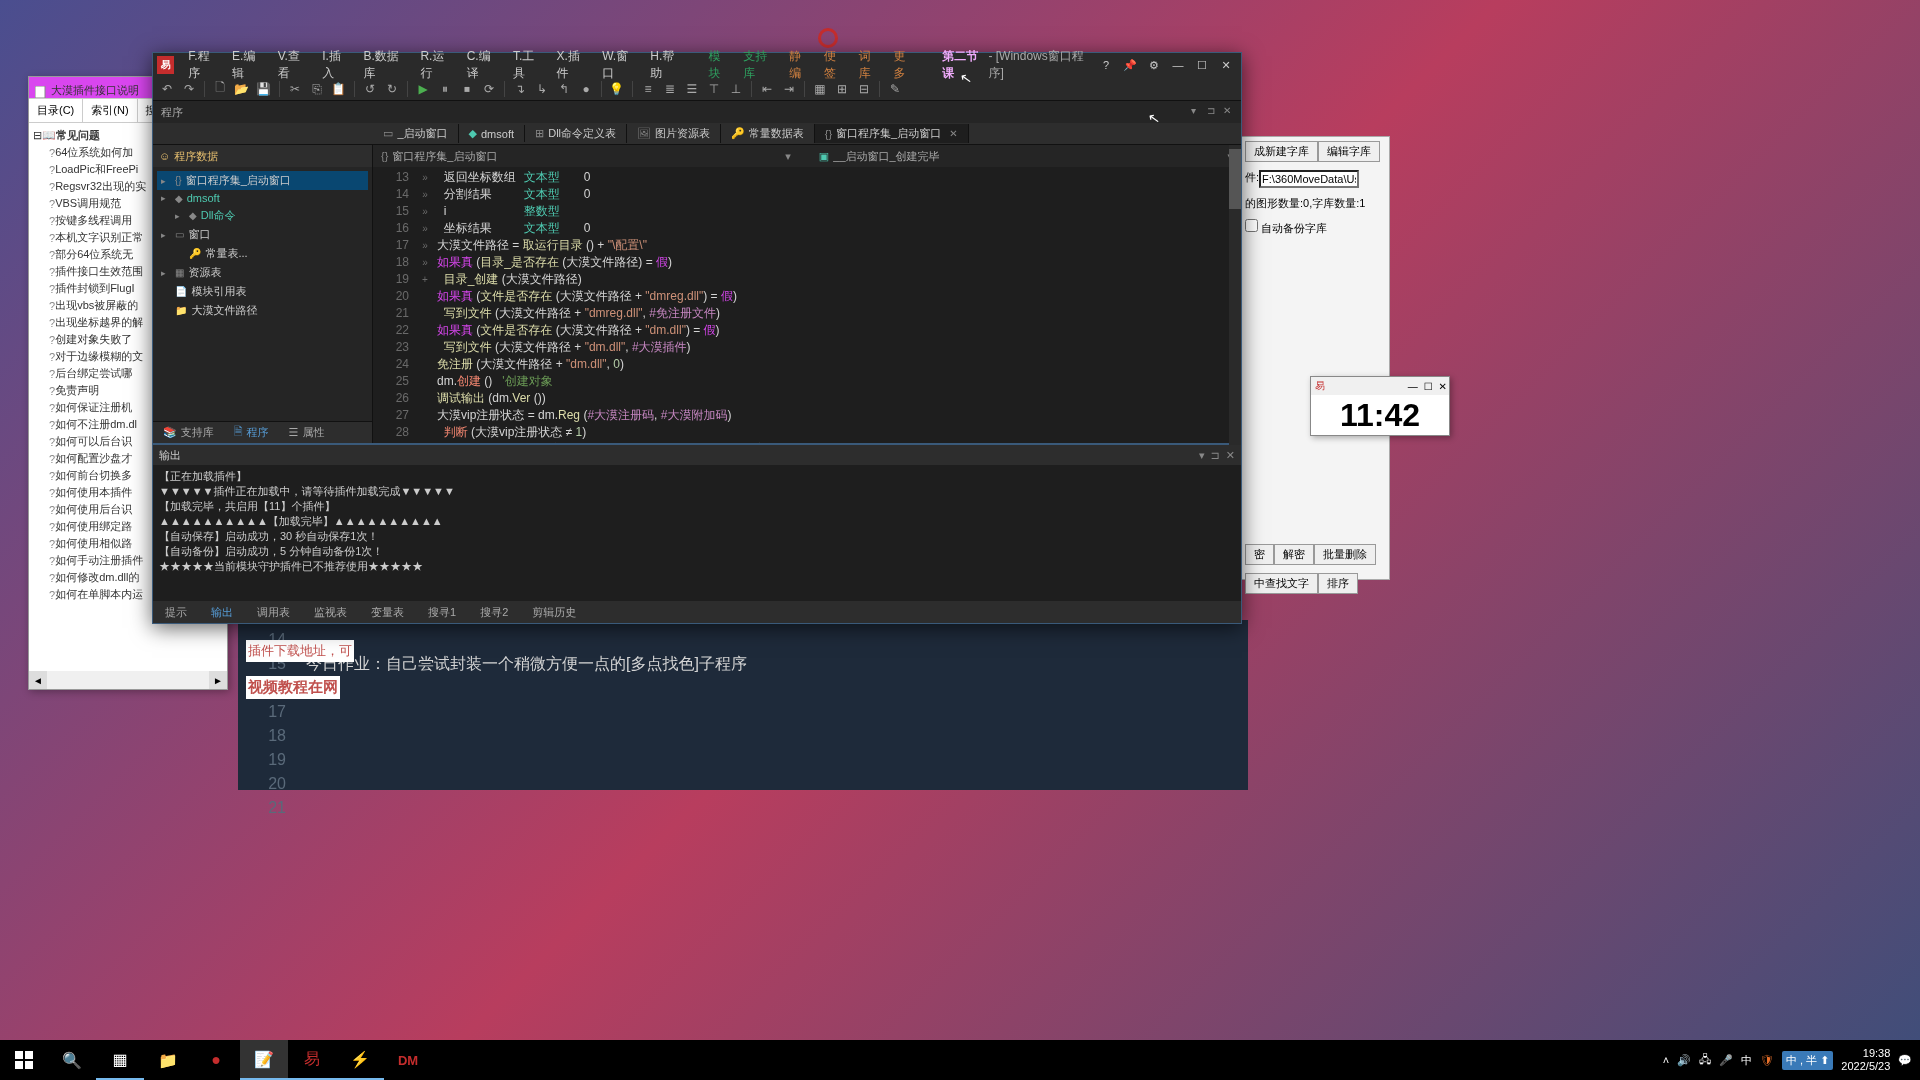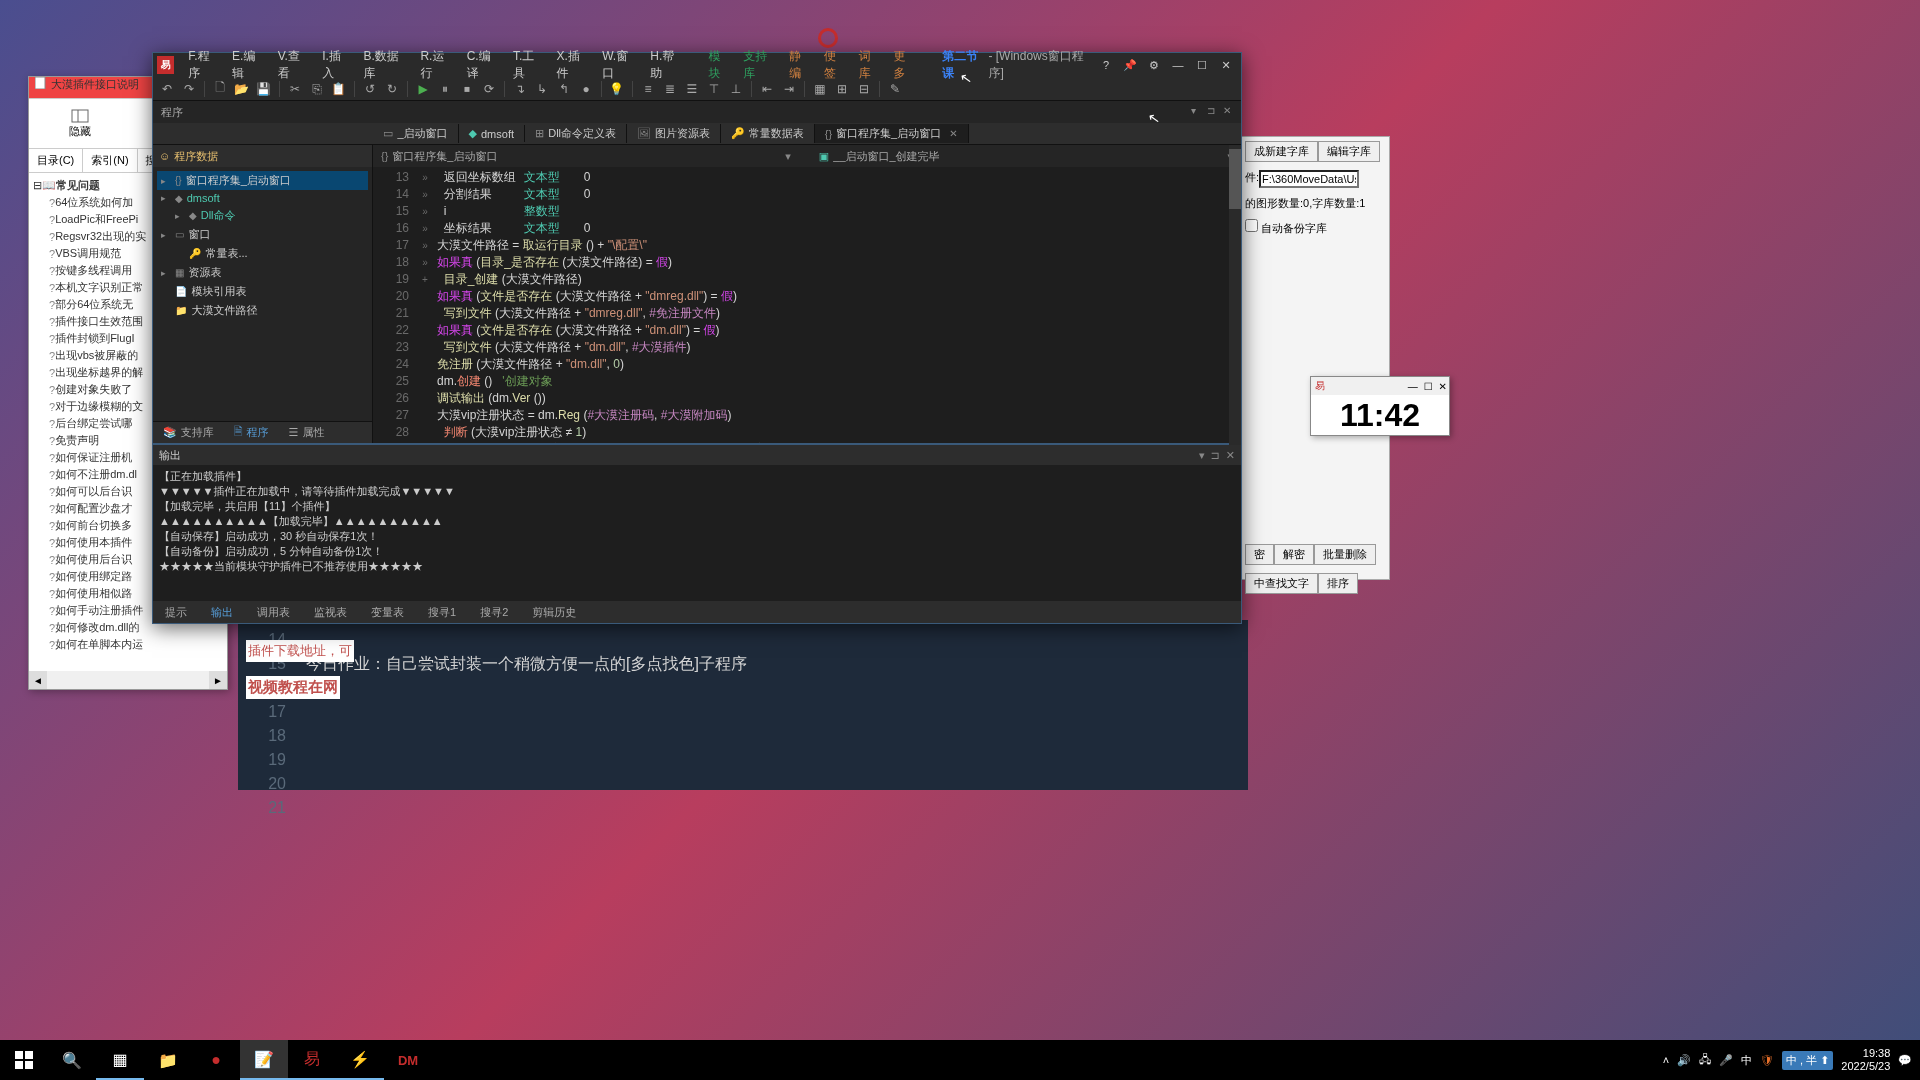--- a/index.html
+++ b/index.html
@@ -1,20 +1,20 @@
 <!DOCTYPE html>
 <html><head>
 <meta charset="utf-8">
 <style>
 *{margin:0;padding:0;box-sizing:border-box;font-family:"Microsoft YaHei",SimSun,sans-serif}
 body{width:1920px;height:1080px;background:linear-gradient(135deg,#4a4e8f 0%,#b83d5e 50%,#3d4e7a 100%);position:relative;overflow:hidden}
 
 
 .help-window{position:absolute;left:28px;top:76px;width:200px;height:614px;background:#fff;border:1px solid #999;box-shadow:2px 2px 8px rgba(0,0,0,0.3)}
-.help-title{background:#ef4444;height:22px;border-bottom:1px solid #ccc;display:flex;align-items:flex-start;padding:0 6px;font-size:11px;color:#333}
+.help-title{background:#d946ef;height:22px;border-bottom:1px solid #ccc;display:flex;align-items:flex-end;padding:0 6px;font-size:11px;color:#333}
 .help-title svg{margin-right:4px}
 .help-toolbar{height:50px;display:flex;align-items:center;justify-content:flex-start;padding-left:40px;border-bottom:1px solid #ccc}
 .help-hide{display:flex;flex-direction:column;align-items:center;font-size:11px;cursor:pointer}
 .help-tabs{display:flex;border-bottom:1px solid #ccc;font-size:11px}
 .help-tab{padding:4px 8px;border-right:1px solid #ccc;cursor:pointer}
 .help-tab.active{background:#fff}
 .help-tree{font-size:11px;padding:4px 2px;overflow:hidden;height:480px}
 .tree-item{display:flex;align-items:center;padding:1px 2px;white-space:nowrap;color:#333}
 .tree-indent{margin-left:16px}
 .help-scroll{position:absolute;bottom:0;left:0;right:0;height:18px;background:#f0f0f0;display:flex;justify-content:space-between;align-items:center}
@@ -26,21 +26,21 @@
 .right-panel button{font-size:11px;padding:2px 8px;background:#efefef;border:1px solid #999}
 .right-panel input{font-size:11px;padding:1px}
 
 
 .ide{position:absolute;left:152px;top:52px;width:1090px;height:572px;background:#1e1e1e;border:1px solid #3a5a7a;box-shadow:0 4px 20px rgba(0,0,0,0.6)}
 .ide-titlebar{height:24px;background:#2a2a2a;display:flex;align-items:center;padding:0 4px;font-size:12px;color:#ccc}
 .ide-logo{width:18px;height:18px;background:#c52d2d;margin-right:8px;display:flex;align-items:center;justify-content:center;color:#fff;font-size:10px;font-weight:bold}
 .menu-item{padding:0 6px;cursor:pointer;color:#ccc}
 .menu-item.highlight{color:#2e9e5e}
 .menu-item.orange{color:#d08040}
-.ide-title-text{margin-left:20px;color:#3b82f6;font-weight:bold}
+.ide-title-text{margin-left:20px;color:#f0abfc;font-weight:bold}
 .ide-title-sub{color:#aaa}
 .window-controls{margin-left:auto;display:flex;gap:2px}
 .win-btn{width:22px;height:20px;display:flex;align-items:center;justify-content:center;color:#ccc;cursor:pointer;font-size:11px}
 
 .ide-toolbar{height:24px;background:#2a2a2a;display:flex;align-items:center;padding:0 4px;gap:2px;border-bottom:1px solid #111}
 .tb-btn{width:20px;height:20px;display:flex;align-items:center;justify-content:center;color:#aaa;cursor:pointer;font-size:12px}
 .tb-sep{width:1px;height:16px;background:#444;margin:0 3px}
 .tb-run{color:#4caf50}
 
 .ide-docktabs{height:22px;background:#252525;display:flex;align-items:center;font-size:11px}
@@ -122,29 +122,20 @@
 <body>
 
 <div class="red-ring"></div>
 
 <div class="help-window">
   <div class="help-title">
     <svg width="12" height="12">
         <rect width="10" height="12" fill="#fff" stroke="#888"></rect>
       </svg>
     <span>大漠插件接口说明</span>
-  </div>
-  <div class="help-toolbar">
-    <div class="help-hide">
-      <svg width="20" height="16">
-          <rect x="2" y="2" width="16" height="12" fill="none" stroke="#666"></rect>
-          <line x1="8" y1="2" x2="8" y2="14" stroke="#666"></line>
-        </svg>
-      <span>隐藏</span>
-    </div>
   </div>
   <div class="help-tabs">
     <div class="help-tab active">目录(C)</div>
     <div class="help-tab">索引(N)</div>
     <div class="help-tab">搜</div>
   </div>
   <div class="help-tree" id="help-tree">
       <div class="tree-item"><span>⊟</span> 📖 <b>常见问题</b></div>
       <div class="tree-item tree-indent"><span style="color:#888">?</span> 64位系统如何加</div>
       <div class="tree-item tree-indent"><span style="color:#888">?</span> LoadPic和FreePi</div>

